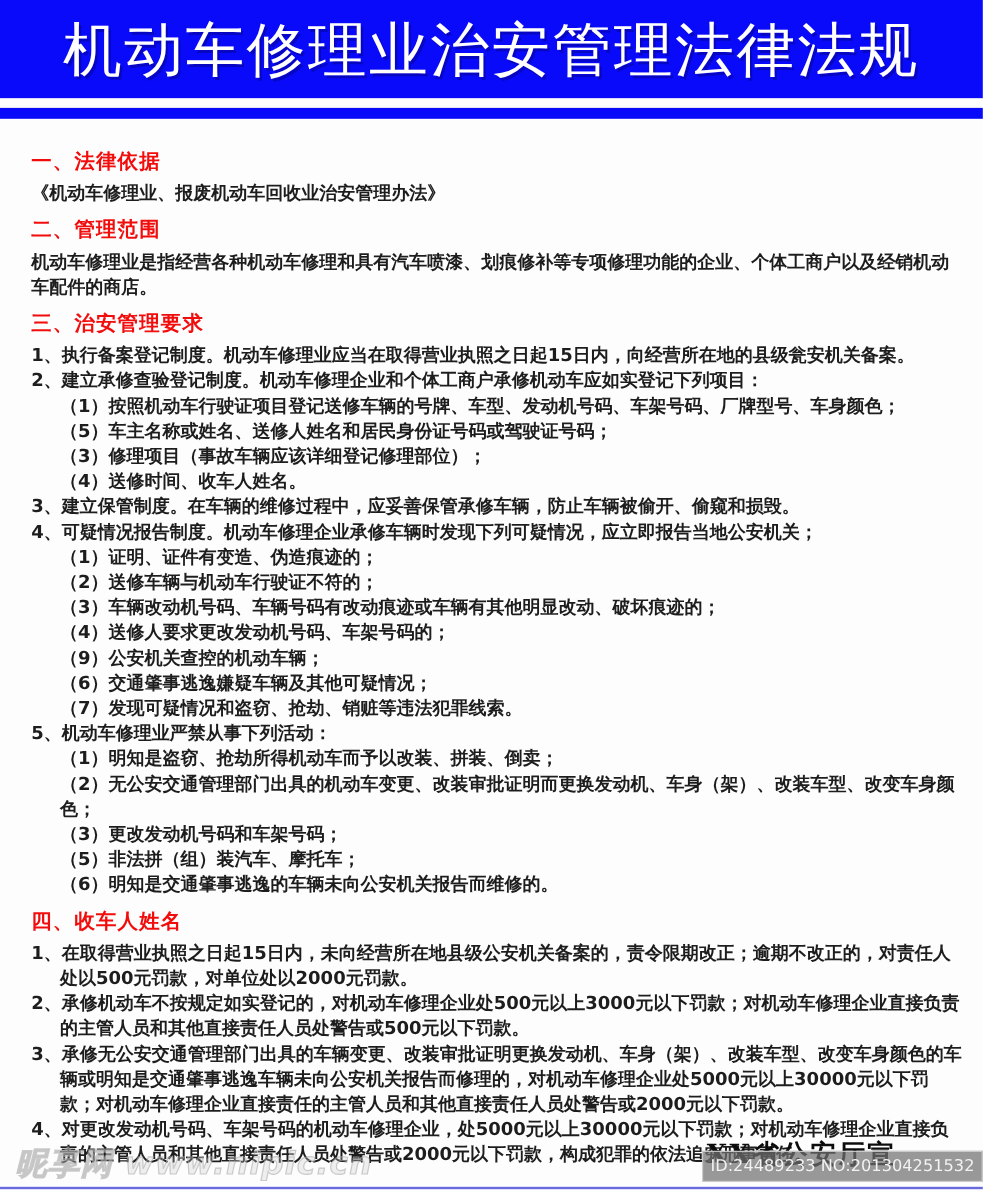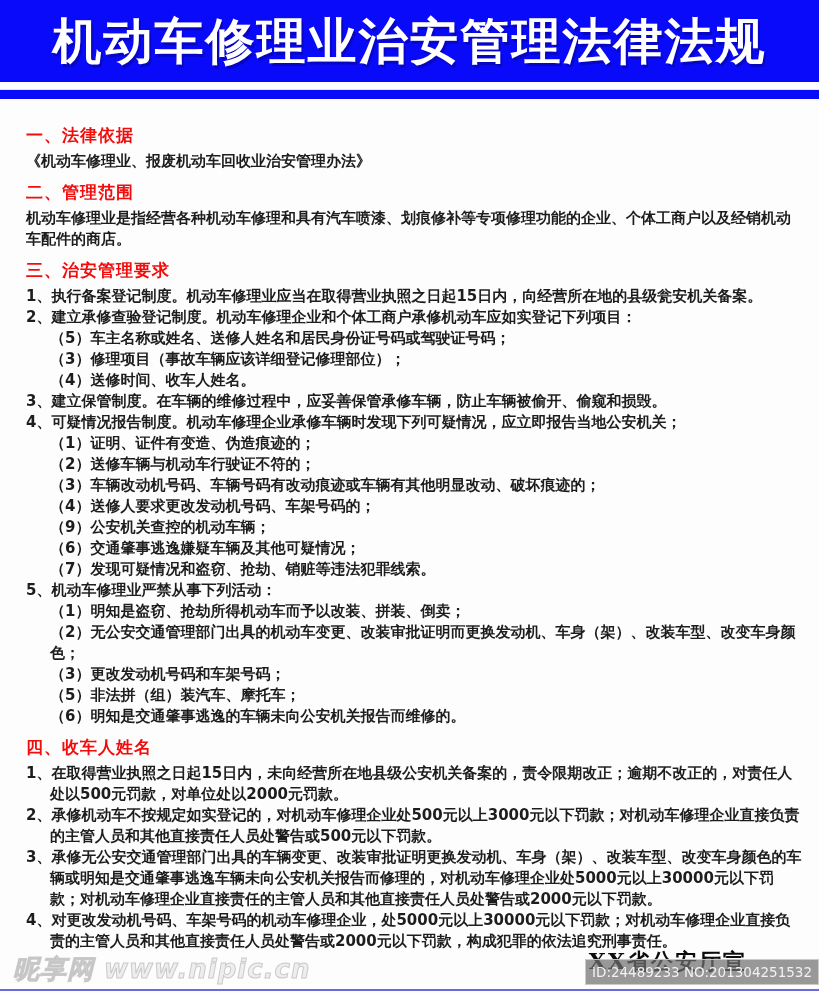--- a/index.html
+++ b/index.html
@@ -7,21 +7,21 @@
     width:819px;height:993px;overflow:hidden;background:#ffffff;
     font-family:"DejaVu Sans","Liberation Sans",sans-serif;
     position:relative;
   }
   .page{width:819px;height:993px;position:relative;background:#fdfdfd;}
   
   .header-band{
     height:82px;background:#0a0afa;display:flex;align-items:center;justify-content:center;
   }
   .header-title{
-    color:#ffffff;font-size:49px;font-weight:700;letter-spacing:2px;white-space:nowrap;
+    color:#ffffff;font-size:49px;font-weight:400;letter-spacing:2px;white-space:nowrap;
     text-shadow:2px 3px 0 rgba(0,0,70,0.30);
     margin:0;line-height:1;
   }
   .stripe-white{height:7px;background:#ffffff;border-bottom:1px solid #e4e4ee;}
   .stripe-blue{height:9px;background:#0a0afa;}
   
   .doc-body{
     padding:16px 16px 0 26px;color:#1d1d1d;font-weight:700;
     font-size:15px;line-height:21px;
   }
@@ -77,20 +77,21 @@
         <p class="paragraph">《机动车修理业、报废机动车回收业治安管理办法》</p>
       </section>
       <section class="section">
         <h2 class="section-heading">二、管理范围</h2>
         <p class="paragraph">机动车修理业是指经营各种机动车修理和具有汽车喷漆、划痕修补等专项修理功能的企业、个体工商户以及经销机动车配件的商店。</p>
       </section>
       <section class="section">
         <h2 class="section-heading">三、治安管理要求</h2>
         <div class="item"><span class="num">1、</span>执行备案登记制度。机动车修理业应当在取得营业执照之日起15日内，向经营所在地的县级瓮安机关备案。</div>
         <div class="item"><span class="num">2、</span>建立承修查验登记制度。机动车修理企业和个体工商户承修机动车应如实登记下列项目：</div>
+        <div class="sub">（1）按照机动车行驶证项目登记送修车辆的号牌、车型、发动机号码、车架号码、厂牌型号、车身颜色；</div>
         <div class="sub">（5）车主名称或姓名、送修人姓名和居民身份证号码或驾驶证号码；</div>
         <div class="sub">（3）修理项目（事故车辆应该详细登记修理部位）；</div>
         <div class="sub">（4）送修时间、收车人姓名。</div>
         <div class="item"><span class="num">3、</span>建立保管制度。在车辆的维修过程中，应妥善保管承修车辆，防止车辆被偷开、偷窥和损毁。</div>
         <div class="item"><span class="num">4、</span>可疑情况报告制度。机动车修理企业承修车辆时发现下列可疑情况，应立即报告当地公安机关；</div>
         <div class="sub">（1）证明、证件有变造、伪造痕迹的；</div>
         <div class="sub">（2）送修车辆与机动车行驶证不符的；</div>
         <div class="sub">（3）车辆改动机号码、车辆号码有改动痕迹或车辆有其他明显改动、破坏痕迹的；</div>
         <div class="sub">（4）送修人要求更改发动机号码、车架号码的；</div>
         <div class="sub">（9）公安机关查控的机动车辆；</div>

